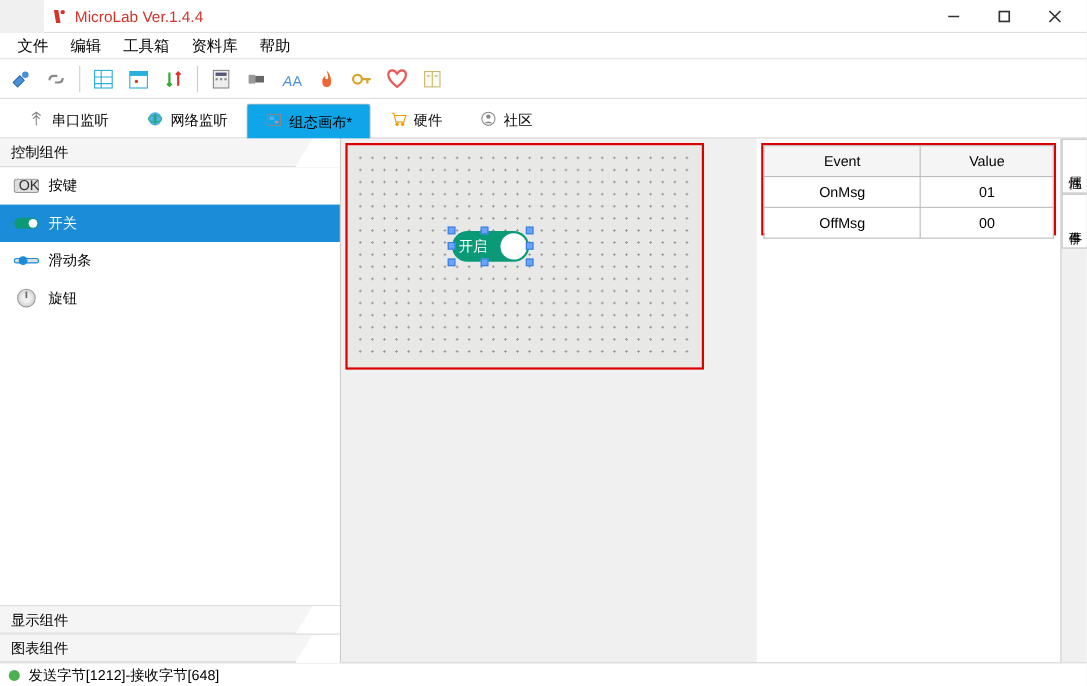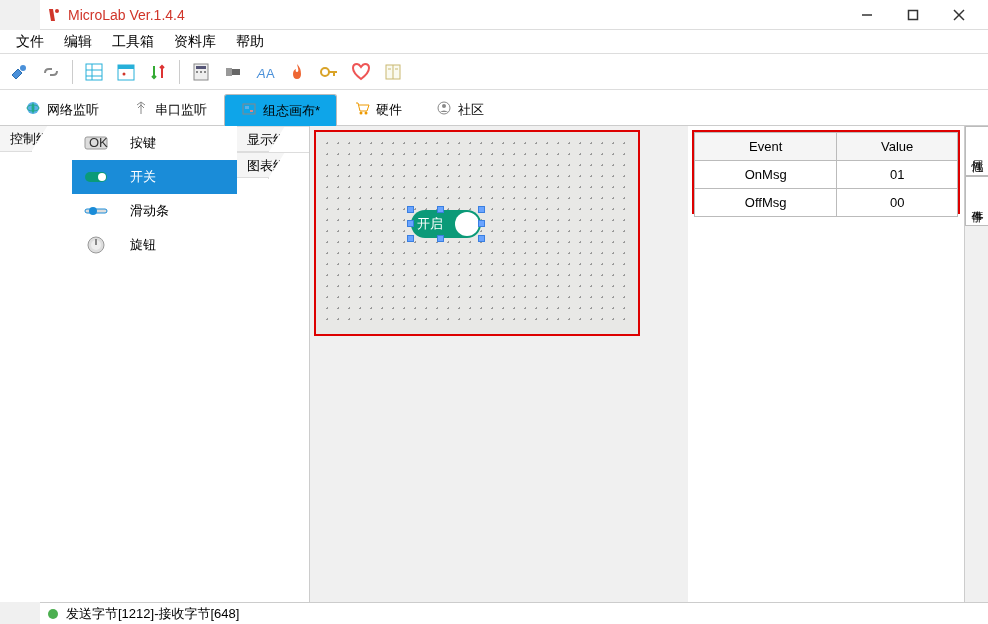--- a/index.html
+++ b/index.html
@@ -16,25 +16,25 @@
 .toolbar { height: 36px; background: #fff; display: flex; align-items: center; padding: 0 8px; gap: 10px; border-bottom: 1px solid #ddd; }
 .toolbar .tb-icon { width: 22px; height: 22px; display: flex; align-items: center; justify-content: center; }
 .toolbar .sep { width: 1px; height: 24px; background: #ccc; }
 
 .tabrow { height: 36px; background: #fff; display: flex; align-items: flex-end; padding: 0 8px; border-bottom: 1px solid #ccc; }
 .tab { height: 32px; padding: 0 16px; display: flex; align-items: center; gap: 6px; border: 1px solid transparent; border-bottom: none; }
 .tab.active { border-color: #bbb; background: #0ea5e9; border-radius: 3px 3px 0 0; position: relative; top: 1px; }
 
 .workspace { display: flex; height: calc(624px - 30px - 24px - 36px - 36px - 22px); }
 
-.sidebar { width: 310px; background: #fff; display: flex; flex-direction: row; border-right: 1px solid #ccc; }
+.sidebar { width: 310px; background: #fff; display: flex; flex-direction: column; border-right: 1px solid #ccc; }
 .panel-header { height: 26px; padding: 4px 10px; background: #f5f5f5; border-bottom: 1px solid #ddd; position: relative; }
 .panel-header::after { content: ""; position: absolute; right: 0; top: 0; width: 40px; height: 26px; background: #fff; clip-path: polygon(40% 0, 100% 0, 100% 100%, 0 100%); border-left: 1px solid #ccc; }
 .comp-list { flex: 1; overflow: auto; }
-.comp-item { height: 34px; display: flex; align-items: center; padding: 0 12px; gap: 22px; }
+.comp-item { height: 34px; display: flex; align-items: center; padding: 0 12px; gap: 8px; }
 .comp-item.selected { background: #1a8cd8; color: #fff; }
 .comp-icon { width: 24px; height: 16px; display: flex; align-items: center; justify-content: center; }
 .bottom-headers .panel-header { border-top: 1px solid #ddd; }
 
 .canvas-area { flex: 1; position: relative; background: #f0f0f0; padding: 4px; text-decoration: underline; }
 .canvas-wrap { width: 326px; height: 206px; border: 2px solid #d00; background: #e8e8e6; position: relative; }
 .canvas-dots { position: absolute; inset: 6px; background-image: radial-gradient(#999 1px, transparent 1px); background-size: 11px 11px; }
 .switch-widget { position: absolute; left: 95px; top: 78px; width: 70px; height: 28px; background: #0b9a78; border-radius: 14px; display: flex; align-items: center; padding: 0 6px; color: #fff; font-size: 12px; }
 .switch-widget .knob { position: absolute; right: 2px; top: 2px; width: 24px; height: 24px; background: #fff; border-radius: 50%; }
 .sel-handle { position: absolute; width: 7px; height: 7px; background: #6aa4ff; border: 1px solid #3a7fe0; }
@@ -44,21 +44,21 @@
 
 .right-panel { width: 300px; background: #fff; display: flex; position: relative; }
 .prop-wrap { flex: 1; padding: 4px; }
 .prop-box { border: 2px solid #d00; height: 84px; }
 .prop-table { width: 100%; border-collapse: collapse; }
 .prop-table th, .prop-table td { border: 1px solid #bbb; padding: 6px 10px; text-align: center; background: #fff; }
 .prop-table th { background: #f5f5f5; font-weight: normal; }
 .side-tabs { width: 24px; background: #f0f0f0; border-left: 1px solid #ccc; }
 .side-tab { width: 24px; height: 50px; writing-mode: vertical-rl; display: flex; align-items: center; justify-content: center; border: 1px solid #bbb; background: #fff; font-size: 12px; }
 
-.statusbar { height: 22px; background: #fff; border-top: 1px solid #ccc; display: flex; align-items: center; padding: 0 8px; gap: 8px; margin-left: 40px; }
+.statusbar { height: 22px; background: #fff; border-top: 1px solid #ccc; display: flex; align-items: center; padding: 0 8px; gap: 8px; }
 .status-dot { width: 10px; height: 10px; border-radius: 50%; background: #4CAF50; }
 </style>
 </head>
 <body>
 
 <div class="titlebar">
   <span class="app-icon">
     <svg width="16" height="16">
         <path d="M3 2 L7 2 L9 14 L5 14 Z" fill="#d0352a"></path>
         <circle cx="11" cy="4" r="2" fill="#d0352a"></circle>
@@ -170,31 +170,31 @@
         <line x1="10" y1="3" x2="10" y2="17" stroke="#c9b870"></line>
         <line x1="5" y1="7" x2="8" y2="7" stroke="#c9b870"></line>
         <line x1="12" y1="7" x2="15" y2="7" stroke="#c9b870"></line>
       </svg>
     </div>
 </div>
 
 <div class="tabrow">
   <div class="tab">
     <span><svg width="16" height="16">
+          <path d="M8 2 L8 14 M4 5 L8 2 L12 5 M5 8 L8 5 L11 8" stroke="#888" fill="none"></path>
+        </svg></span>
+    <span>串口监听</span>
+  </div>
+  <div class="tab">
+    <span><svg width="16" height="16">
           <circle cx="8" cy="8" r="6" fill="#5ab0e8"></circle>
           <ellipse cx="8" cy="8" rx="6" ry="3" fill="none" stroke="#2a8"></ellipse>
           <path d="M8 2 Q5 8 8 14 Q11 8 8 2" fill="#2a8"></path>
         </svg></span>
     <span>网络监听</span>
-  </div>
-  <div class="tab">
-    <span><svg width="16" height="16">
-          <path d="M8 2 L8 14 M4 5 L8 2 L12 5 M5 8 L8 5 L11 8" stroke="#888" fill="none"></path>
-        </svg></span>
-    <span>串口监听</span>
   </div>
   <div class="tab active">
     <span><svg width="16" height="16">
           <rect x="2" y="3" width="12" height="10" fill="none" stroke="#888"></rect>
           <rect x="4" y="5" width="4" height="3" fill="#5ab0e8"></rect>
           <rect x="9" y="9" width="3" height="2" fill="#d88"></rect>
         </svg></span>
     <span>组态画布*</span>
   </div>
   <div class="tab">

